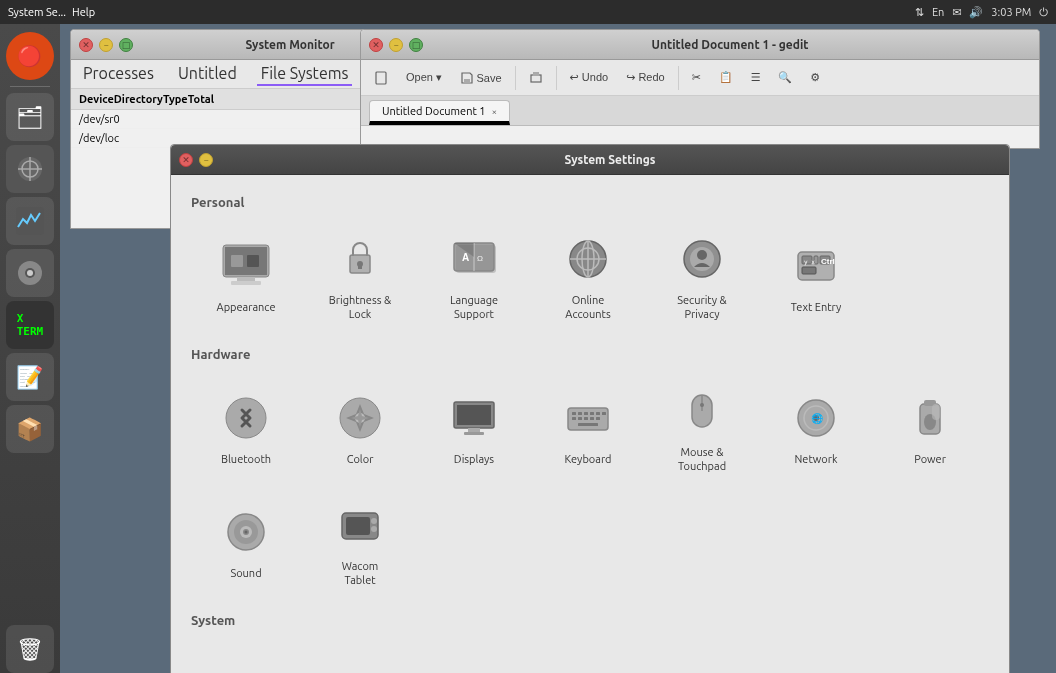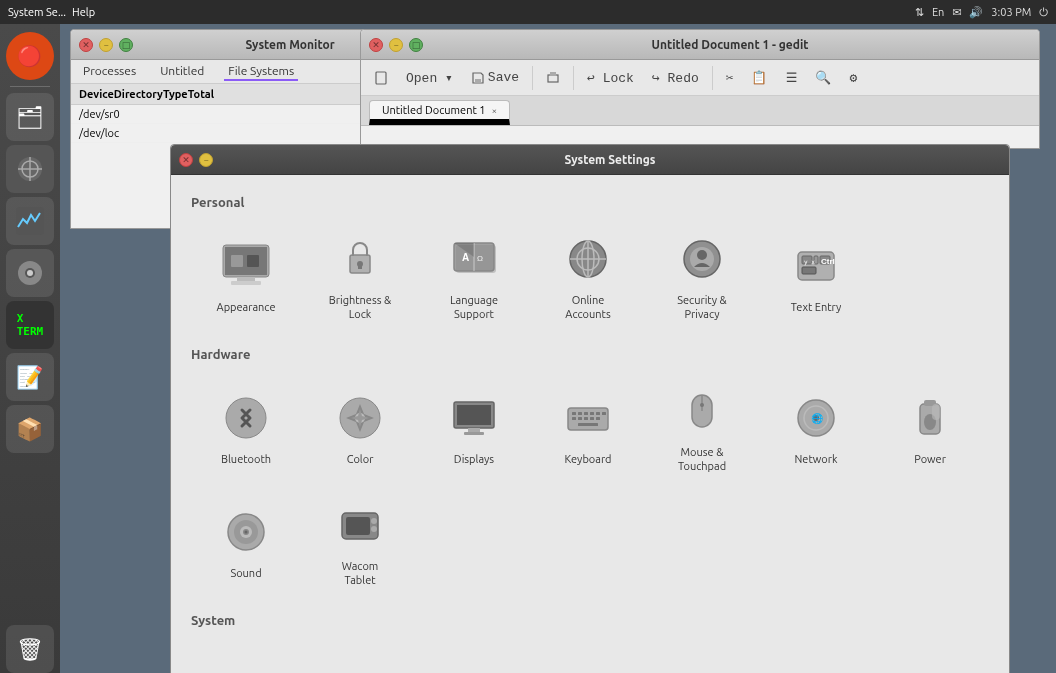--- a/index.html
+++ b/index.html
@@ -130,21 +130,21 @@
       font-weight: bold;
     }
     .window-menu {
       display: flex;
       background: #e8e8e8;
       border-bottom: 1px solid #ccc;
       padding: 2px 8px;
       gap: 16px;
     }
     .window-menu span {
-      font-size: 12px;
+      font-size: 16px;
       color: #333;
       cursor: pointer;
       padding: 2px 4px;
     }
     .window-menu span.active {
       border-bottom: 2px solid #8b5cf6;
       color: #333;
     }
     .table-header {
       display: flex;
@@ -183,26 +183,25 @@
       padding: 2px 6px;
       gap: 4px;
       height: 36px;
     }
     .tool-btn {
       background: none;
       border: 1px solid transparent;
       border-radius: 3px;
       padding: 3px 6px;
       cursor: pointer;
-      font-size: 13px;
+      font-size: 11px;
       color: #444;
       display: flex;
       align-items: center;
       gap: 3px;
-      font-family: Liberation Mono, monospace;
     }
     .tool-btn svg { width: 14px; height: 14px; }
     .tool-separator {
       width: 1px;
       height: 24px;
       background: #ccc;
       margin: 0 2px;
     }
     .gedit-tabs {
       display: flex;
@@ -218,21 +217,21 @@
       border-radius: 4px 4px 0 0;
       padding: 3px 12px;
       font-size: 11px;
       cursor: pointer;
       display: flex;
       align-items: center;
       gap: 6px;
     }
     .gedit-tab.active {
       background: #f5f5f5;
-      border-bottom: 6px solid #000000;
+      border-bottom: 4px solid #000000;
     }
     .tab-close { font-size: 10px; color: #666; cursor: pointer; }
 
     
     #sys-settings {
       position: absolute;
       left: 110px; top: 120px;
       width: 840px;
       height: 540px;
       background: #e8e8e8;
@@ -435,21 +434,21 @@
         Save
       </button>
       <div class="tool-separator"></div>
       <button class="tool-btn">
         <svg viewBox="0 0 14 14">
             <rect x="2" y="4" width="10" height="7" fill="none" stroke="#666" stroke-width="1.2"></rect>
             <rect x="4" y="1" width="6" height="4" fill="#aaa"></rect>
           </svg>
       </button>
       <div class="tool-separator"></div>
-      <button class="tool-btn">↩ Lock</button>
+      <button class="tool-btn">↩ Undo</button>
       <button class="tool-btn">↪ Redo</button>
       <div class="tool-separator"></div>
       <button class="tool-btn">✂</button>
       <button class="tool-btn">📋</button>
       <button class="tool-btn">☰</button>
       <button class="tool-btn">🔍</button>
       <button class="tool-btn">⚙</button>
     </div>
     <div class="gedit-tabs">
       <div class="gedit-tab active">

